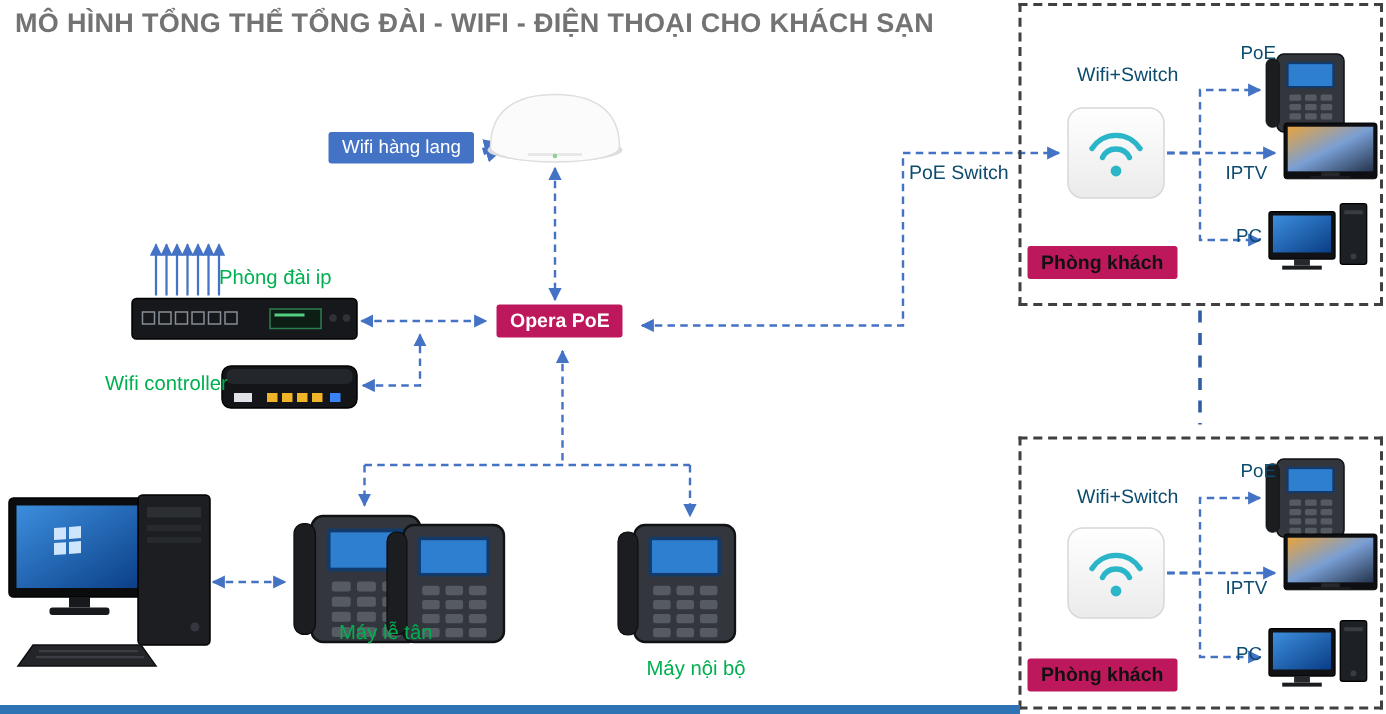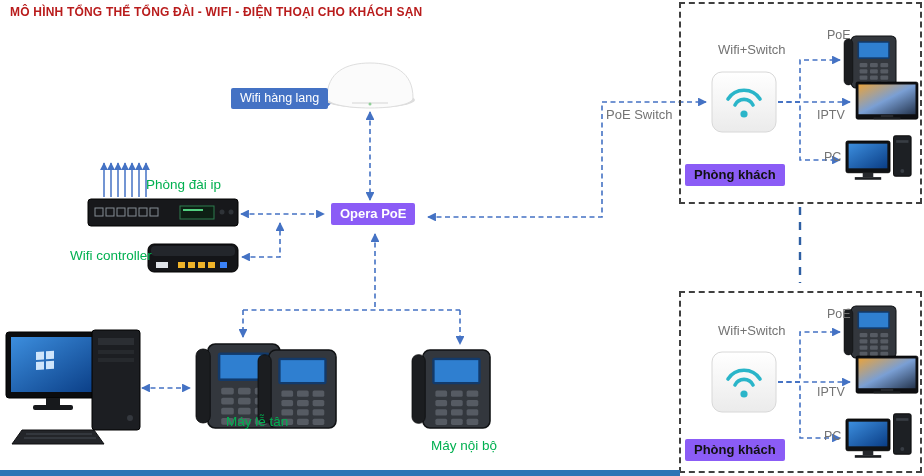--- a/index.html
+++ b/index.html
@@ -1,27 +1,27 @@
 <!DOCTYPE html>
 <html><head>
 <meta charset="utf-8">
 <style>
   html,body{margin:0;padding:0;background:#fff}
   .canvas{position:relative;width:924px;height:476px;background:#ffffff;overflow:hidden;
           font-family:"Liberation Sans","DejaVu Sans",sans-serif}
   svg.layer{position:absolute;left:0;top:0}
   .canvas > div{position:absolute;white-space:nowrap}
   .room > div{position:absolute;white-space:nowrap}
-  .title{left:10px;top:5px;font-size:12px;font-weight:bold;color:#b91c1c;letter-spacing:.2px}
+  .title{left:10px;top:5px;font-size:18px;font-weight:bold;color:#737373;letter-spacing:.2px}
   .green{color:#00B050;font-size:13.5px}
-  .plain{color:#737373;font-size:13px;font-weight:500}
+  .plain{color:#0c4a6e;font-size:13px;font-weight:500}
   .sm{font-size:12.5px;font-weight:400}
   .tag{font-size:12.5px;padding:3px 9px;border-radius:2px;line-height:1.2}
   .blue{background:#4472C4;color:#fff}
-  .gold{background:#8b5cf6}
+  .gold{background:#be185d}
   .whitetxt{color:#fff;font-weight:bold;font-size:13px}
   .darktxt{color:#111;font-weight:bold;font-size:13px}
   .room{position:absolute;border:2px dashed #404040;background:transparent}
   .pms{font-size:15px;font-weight:bold;color:#2E75B6}
   .opera{font-size:19px;font-weight:bold;color:#2E75B6;margin-left:4px;
          font-family:"Liberation Serif","DejaVu Serif",serif;font-style:italic}
   .bottom-bar{left:0;top:470px;width:680px;height:6px;background:#2E74B5}
 </style>
 </head>
 <body>
@@ -197,21 +197,21 @@
 
     <use href="#minipc" transform="translate(846,134) scale(0.88)"></use>
     <use href="#minipc" transform="translate(846,412) scale(0.88)"></use>
 
     <use href="#wifibox" transform="translate(712,72)"></use>
     <use href="#wifibox" transform="translate(712,352)"></use>
   </svg>
 
   <div class="title">MÔ HÌNH TỔNG THỂ TỔNG ĐÀI - WIFI - ĐIỆN THOẠI CHO KHÁCH SẠN</div>
 
-  <div class="tag blue" style="left:231px;top:88px">Wifi hàng lang</div>
+  <div class="tag blue" style="left:219px;top:88px">Wifi hàng lang</div>
 
   <div class="green" style="left:146px;top:177px">Phòng đài ip</div>
 
   <div class="green" style="left:70px;top:248px">Wifi controller</div>
 
   <div class="tag gold whitetxt" style="left:331px;top:203px">Opera PoE</div>
 
   <div class="plain" style="left:606px;top:107px">PoE Switch</div>
 
 

